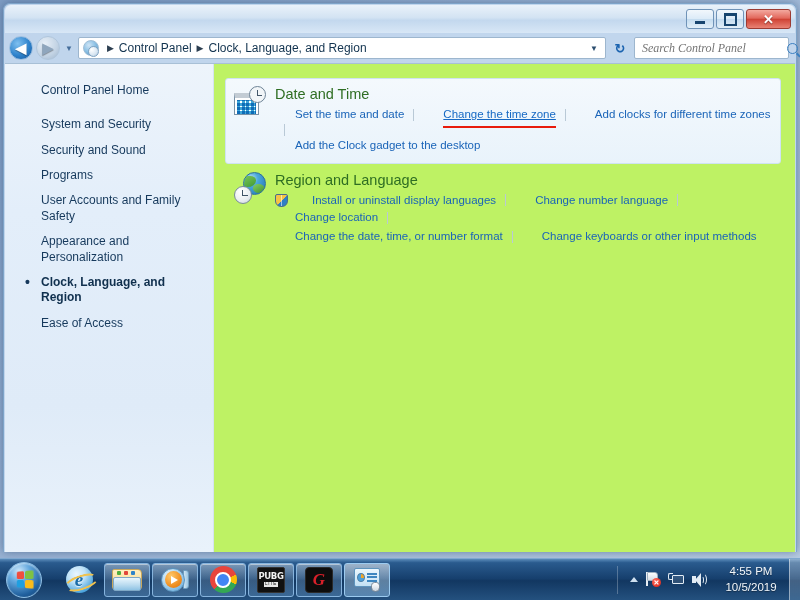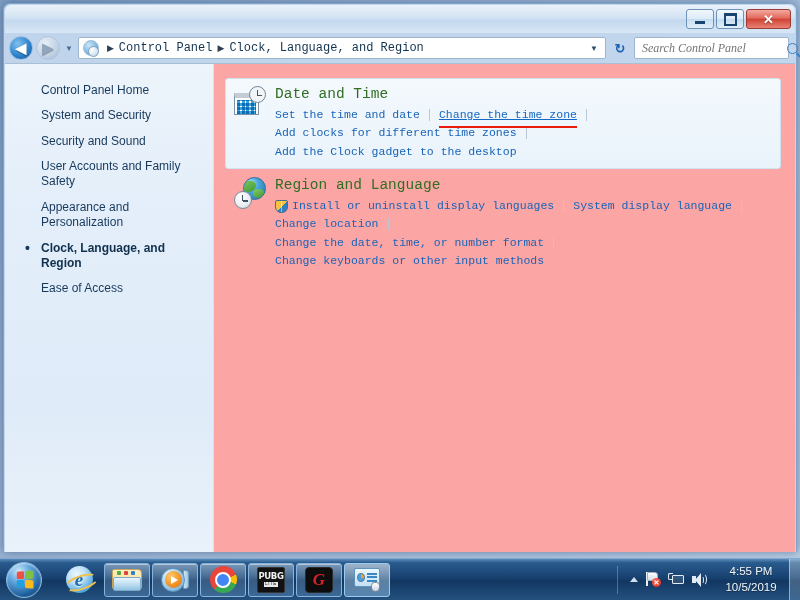--- a/index.html
+++ b/index.html
@@ -85,21 +85,21 @@
     border: 1px solid #9fbdd6;
     position: relative; flex-shrink: 0;
   }
   .crumbicon::after {
     content:""; position:absolute; left:4px; top:5px;
     width:9px; height:9px; border-radius:50%;
     background: radial-gradient(circle at 30% 30%, #fff 0%, #d8e6f2 60%, #a8c2d8 100%);
     border: 1px solid #7fa3c2;
   }
   .crumbsep { color: #2c3e50; font-size: 9px; padding: 0 5px; }
-  .crumbtext { white-space: nowrap; font-family: Liberation Mono, monospace; }
+  .crumbtext { white-space: nowrap; }
   .crumbcaret {
     margin-left: auto; font-size: 8px; color: #2d4f70; padding: 0 5px;
   }
   #refreshbtn {
     width: 22px; height: 22px; display:flex; align-items:center; justify-content:center;
     color: #1c64b0; font-size: 13px; font-weight: bold;
   }
   #searchbox {
     width: 155px; height: 22px; display: flex; align-items: center;
     background: #fff; border: 1px solid #9db6ce; border-radius: 2px;
@@ -130,29 +130,29 @@
     width: 209px; flex-shrink: 0;
     background: linear-gradient(180deg, #edf4fb 0%, #e3eefa 30%, #dfebf8 70%, #e9f2fb 100%);
     border-right: 1px solid #d6e3ef;
     padding: 14px 0 0 0;
   }
   .side-item {
     font-size: 12px; color: #16395c;
     padding: 5px 10px 5px 36px;
     line-height: 1.28; position: relative; cursor: default;
   }
-  .side-item.home { }
+  .side-item.home { margin-bottom: 9px; }
   .side-item.active { font-weight: bold; color: #10304e; }
   .side-item.active::before {
     content: "•"; position: absolute; left: 20px; top: 4px;
     font-size: 14px; color: #16395c;
   }
 
   #content {
-    flex: 1; background: #fca5a5; padding: 14px 14px 0 11px; font-family: Liberation Mono, monospace;
+    flex: 1; background: #bef264; padding: 14px 14px 0 11px;
   }
   .group {
     display: flex; gap: 9px; padding: 7px 9px 8px 8px;
     border: 1px solid transparent; border-radius: 3px;
   }
   .group.hover {
     background: linear-gradient(180deg, #f4f9fd 0%, #e9f3fb 100%);
     border-color: #cfe3f2;
   }
   .gicon { width: 32px; height: 32px; flex-shrink: 0; position: relative; }
@@ -212,21 +212,21 @@
 
   .gtext { flex: 1; padding-top: 1px; }
   .gtitle {
     font-size: 14.5px; color: #2f6e23; margin-bottom: 3px; line-height: 1.1;
     cursor: pointer;
   }
   .linerow {
     display: flex; align-items: center; flex-wrap: wrap;
     font-size: 11.5px; line-height: 1.55; margin-top: 1px;
   }
-  .lnk { color: #1a64b8; cursor: pointer; white-space: nowrap; }
+  .lnk { color: #1a64b8; cursor: pointer; white-space: nowrap; margin-left: 20px; }
   .lnk.hover { color: #1669c4; text-decoration: underline; position: relative; }
   .lnk.annotated::after {
     content: ""; position: absolute; left: 0; right: 0; bottom: -4px;
     height: 2px; background: #e81b0c;
   }
   .sep {
     display: inline-block; width: 1px; height: 12px;
     background: #b9c9d6; margin: 0 9px;
   }
   .shield {
@@ -511,20 +511,21 @@
       <span class="magnifier"></span>
     </div>
   </div>
 
   <div id="winbody">
 
     <div id="sidebar">
       <div class="side-item home">Control Panel Home</div>
       <div class="side-item">System and Security</div>
       <div class="side-item">Security and Sound</div>
+      <div class="side-item">Programs</div>
       <div class="side-item">User Accounts and Family Safety</div>
       <div class="side-item">Appearance and Personalization</div>
       <div class="side-item active">Clock, Language, and Region</div>
       <div class="side-item">Ease of Access</div>
     </div>
 
     <div id="content">
 
       <div class="group hover">
         <div class="gicon ico-datetime">
@@ -551,21 +552,21 @@
         <div class="gicon ico-region">
           <span class="globe"></span>
             <span class="clk2"></span>
         </div>
         <div class="gtext">
           <div class="gtitle">Region and Language</div>
           <div class="linerow">
             <span class="shield"></span>
             <span class="lnk">Install or uninstall display languages</span>
             <span class="sep"></span>
-            <span class="lnk">System display language</span>
+            <span class="lnk">Change number language</span>
             <span class="sep"></span>
             <span class="lnk">Change location</span>
             <span class="sep"></span>
           </div>
           <div class="linerow">
             <span class="lnk">Change the date, time, or number format</span>
             <span class="sep"></span>
             <span class="lnk">Change keyboards or other input methods</span>
           </div>
         </div>

